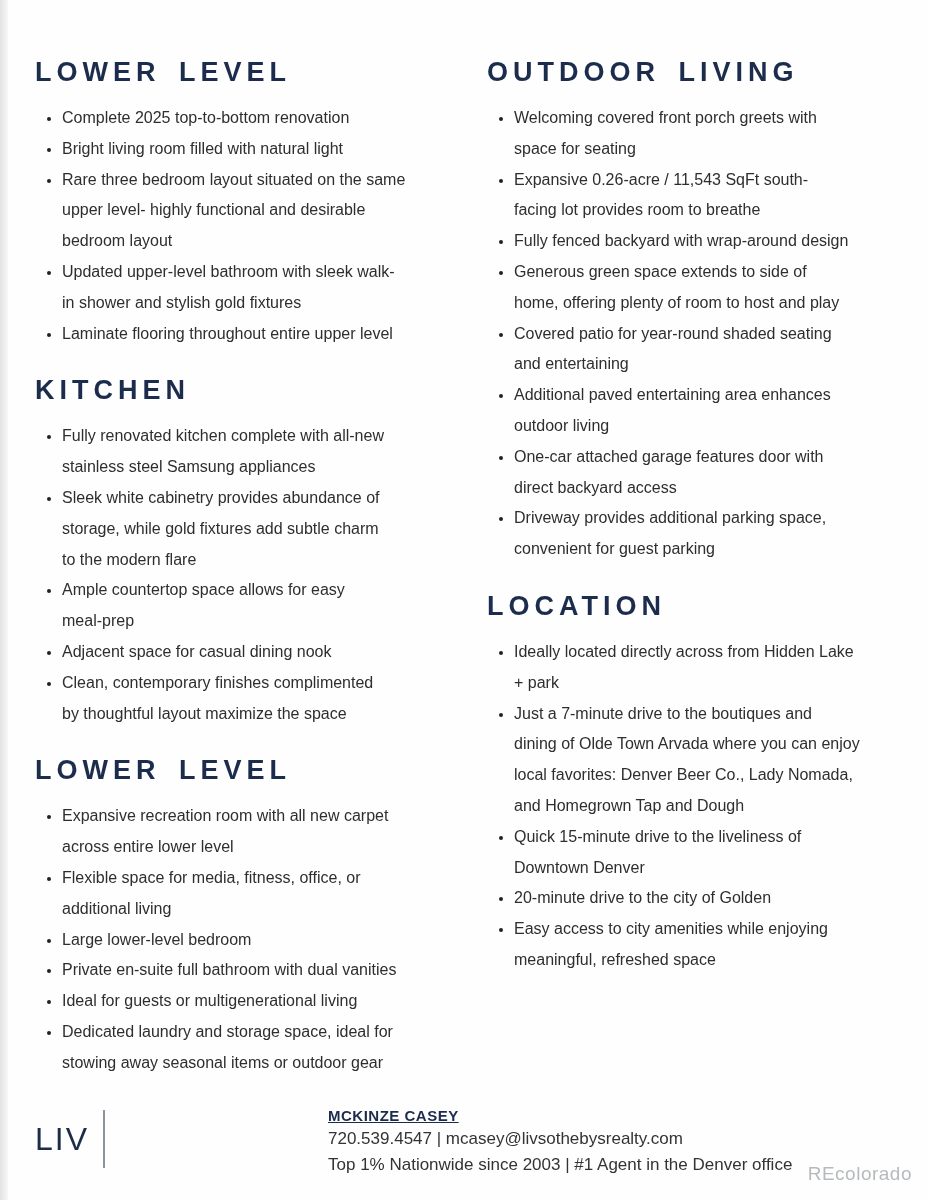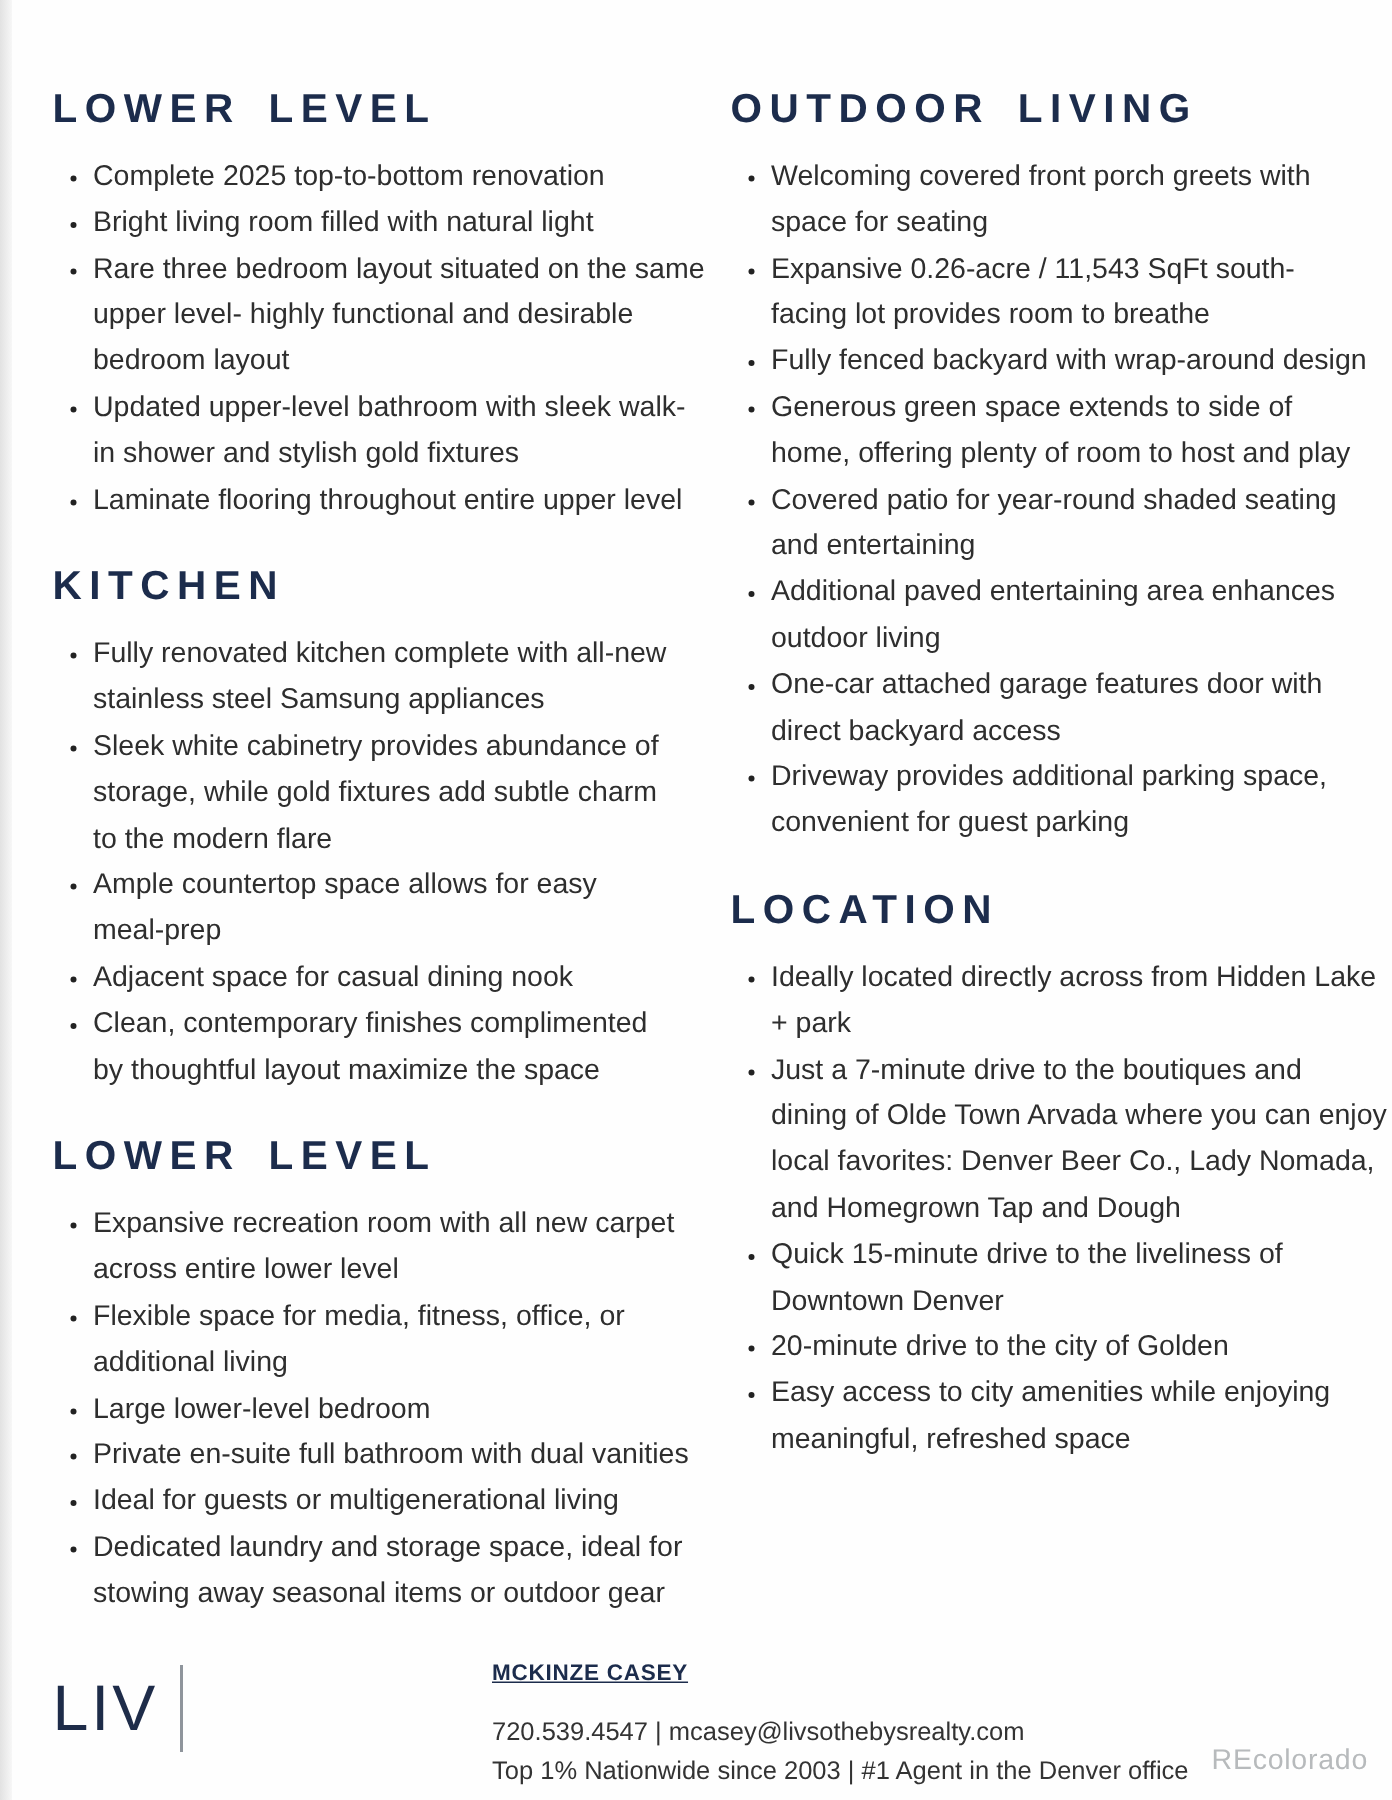--- a/index.html
+++ b/index.html
@@ -29,37 +29,37 @@
     word-spacing: 6px;
     line-height: 34px;
     margin-bottom: 14px;
   }
   .section ul {
     list-style: disc;
     padding-left: 27px;
     margin-bottom: 24px;
   }
   .section li {
-    font-size: 19px;
+    font-size: 16px;
     line-height: 30.8px;
     color: #2e2e2e;
     white-space: pre-line;
   }
   .section li::marker { color: #222; font-size: 0.82em; }
   .sec-location { margin-top: 8px; }
 
   footer { position: absolute; left: 0; top: 1100px; width: 100%; height: 100px; }
   .logo {
     position: absolute;
     left: 35px; top: 10px;
     display: flex;
     align-items: center;
   }
   .logo-liv {
-    font-size: 43px;
+    font-size: 32px;
     font-weight: 400;
     letter-spacing: 2px;
     color: #1e2c49;
     line-height: 1;
   }
   .logo-divider {
     width: 2px;
     height: 58px;
     background: #8f959c;
     margin: 0 16px 0 14px;
@@ -84,21 +84,21 @@
     letter-spacing: 0.5px;
     color: #1c2c4c;
     line-height: 20px;
     text-decoration: underline;
   }
   .agent-contact, .agent-credentials {
     font-size: 17px;
     color: #333333;
     line-height: 26px;
   }
-  .agent-contact { margin-top: 16px; }
+  .agent-contact { margin-top: 0; }
   .watermark {
     position: absolute;
     right: 16px; bottom: 15px;
     font-size: 19px;
     color: #b7babc;
     letter-spacing: 0.5px;
   }
 </style>
 </head>
 <body>

